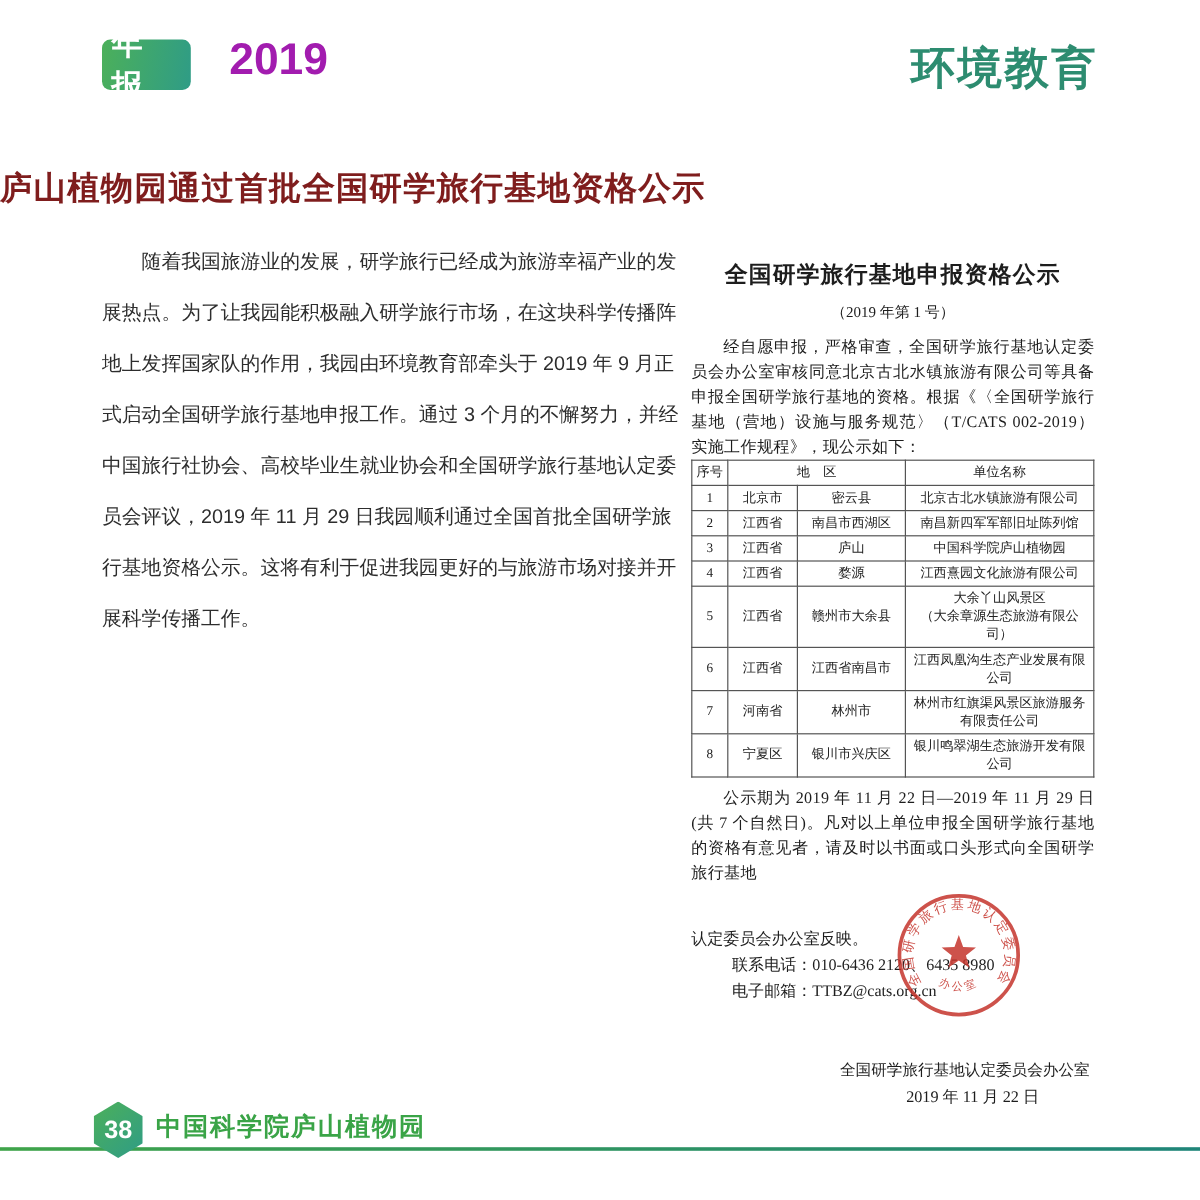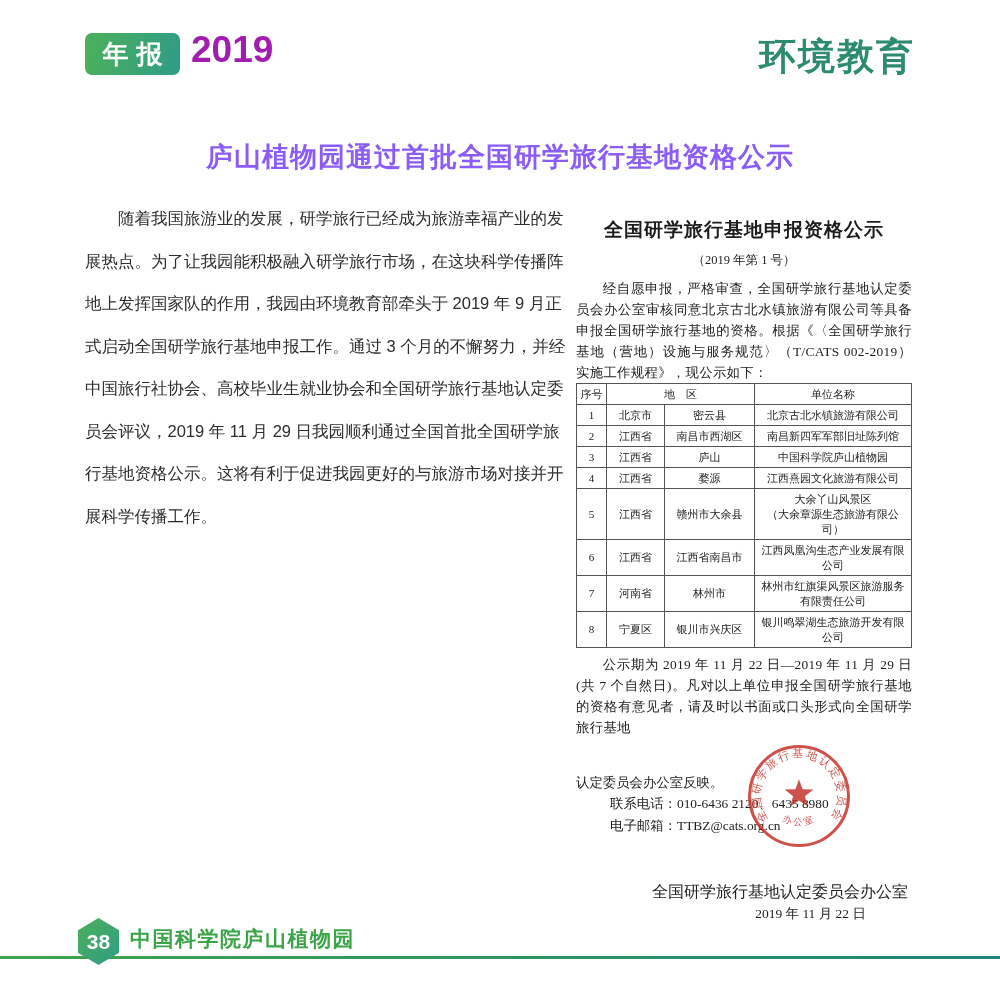--- a/index.html
+++ b/index.html
@@ -1,51 +1,51 @@
 <!DOCTYPE html>
 <html><head>
 <meta charset="utf-8">
 <style>
   * { margin:0; padding:0; box-sizing:border-box; }
   html,body { background:#ffffff; }
   .page { position:relative; width:1000px; height:1000px; background:#fff; overflow:hidden;
           font-family:"Liberation Sans", sans-serif; }
 
   
-  .report-badge { position:absolute; left:85px; top:33px; width:95px; height:42px; border-radius:7px;
+  .report-badge { position:absolute; left:85px; top:33px; width:74px; height:42px; border-radius:7px;
     background:linear-gradient(100deg,#4cb05a 0%,#2f9c86 100%); color:#fff; font-size:26px; font-weight:700;
     display:flex; align-items:center; justify-content:center; letter-spacing:8px; padding-left:8px; }
   .report-year { position:absolute; left:191px; top:29px; font-size:37px; font-weight:600; color:#a21caf; }
   .section-title { position:absolute; right:85px; top:32px; font-family:"Liberation Serif","DejaVu Serif",serif;
     font-weight:700; font-size:37px; color:#2d8c70; letter-spacing:2px; }
 
   
-  .article-title { position:absolute; left:0; right:0; top:139px; text-align:center;
-    font-size:27px; font-weight:700; color:#8b5cf6; letter-spacing:1px; }
+  .article-title { position:absolute; left:0; right:0; top:139px; text-align:left;
+    font-size:27px; font-weight:700; color:#7f1d1d; letter-spacing:1px; }
   .article { position:absolute; left:85px; top:197px; width:460px; font-size:16.5px; color:#2d2d2d; }
   .article-line { height:42.5px; line-height:42.5px; white-space:nowrap;
     text-align:justify; text-align-last:justify; }
   .article-line:last-child { text-align-last:left; }
 
   
   .notice { position:absolute; left:568px; top:215px; width:352px; padding:3px 8px 0;
     font-family:"Liberation Serif","DejaVu Serif",serif; color:#1d1d1d; }
   .notice-title { text-align:center; font-size:19px; font-weight:700; line-height:24px; letter-spacing:1px; }
   .notice-issue { text-align:center; font-size:12.5px; margin-top:10px; line-height:16px; }
   .notice-para { font-size:13.4px; line-height:21px; text-align:justify; text-indent:2em; letter-spacing:.3px; }
   .p1 { margin-top:10px; }
   .p2 { margin-top:6px; }
   table.applicants { width:100%; border-collapse:collapse; font-size:11px; color:#222; }
   table.applicants th, table.applicants td { border:1px solid #555; text-align:center;
     padding:2.5px 2px; font-weight:400; line-height:15px; }
   td.c-unit { white-space:pre-line; }
   .reply-line { font-size:13.4px; line-height:21px; margin-top:34px; }
   .contact-line { font-size:13.4px; line-height:22px; padding-left:34px; }
   .sign-block { margin-top:44px; }
-  .sign-org { text-align:right; font-size:16px; line-height:22px; padding-right:4px; }
+  .sign-org { text-align:right; font-size:13px; line-height:22px; padding-right:4px; }
   .sign-date { text-align:right; font-size:13.5px; line-height:22px; padding-right:46px; }
   .stamp { position:absolute; left:178px; top:528px; width:106px; height:106px; opacity:.85; }
   .stamp text { font-family:"Liberation Serif","DejaVu Serif",serif; }
 
   
   .footer-line { position:absolute; left:0; right:0; top:956px; height:3px;
     background:linear-gradient(90deg,#3fa44a 0%,#1f8579 100%); z-index:1; }
   .page-badge { position:absolute; left:78px; top:918px; width:41px; height:47px;
     clip-path:polygon(50% 0,100% 26%,100% 74%,50% 100%,0 74%,0 26%);
     background:linear-gradient(135deg,#4cb05a,#2f9c86); color:#fff; font-size:21px; font-weight:700;

